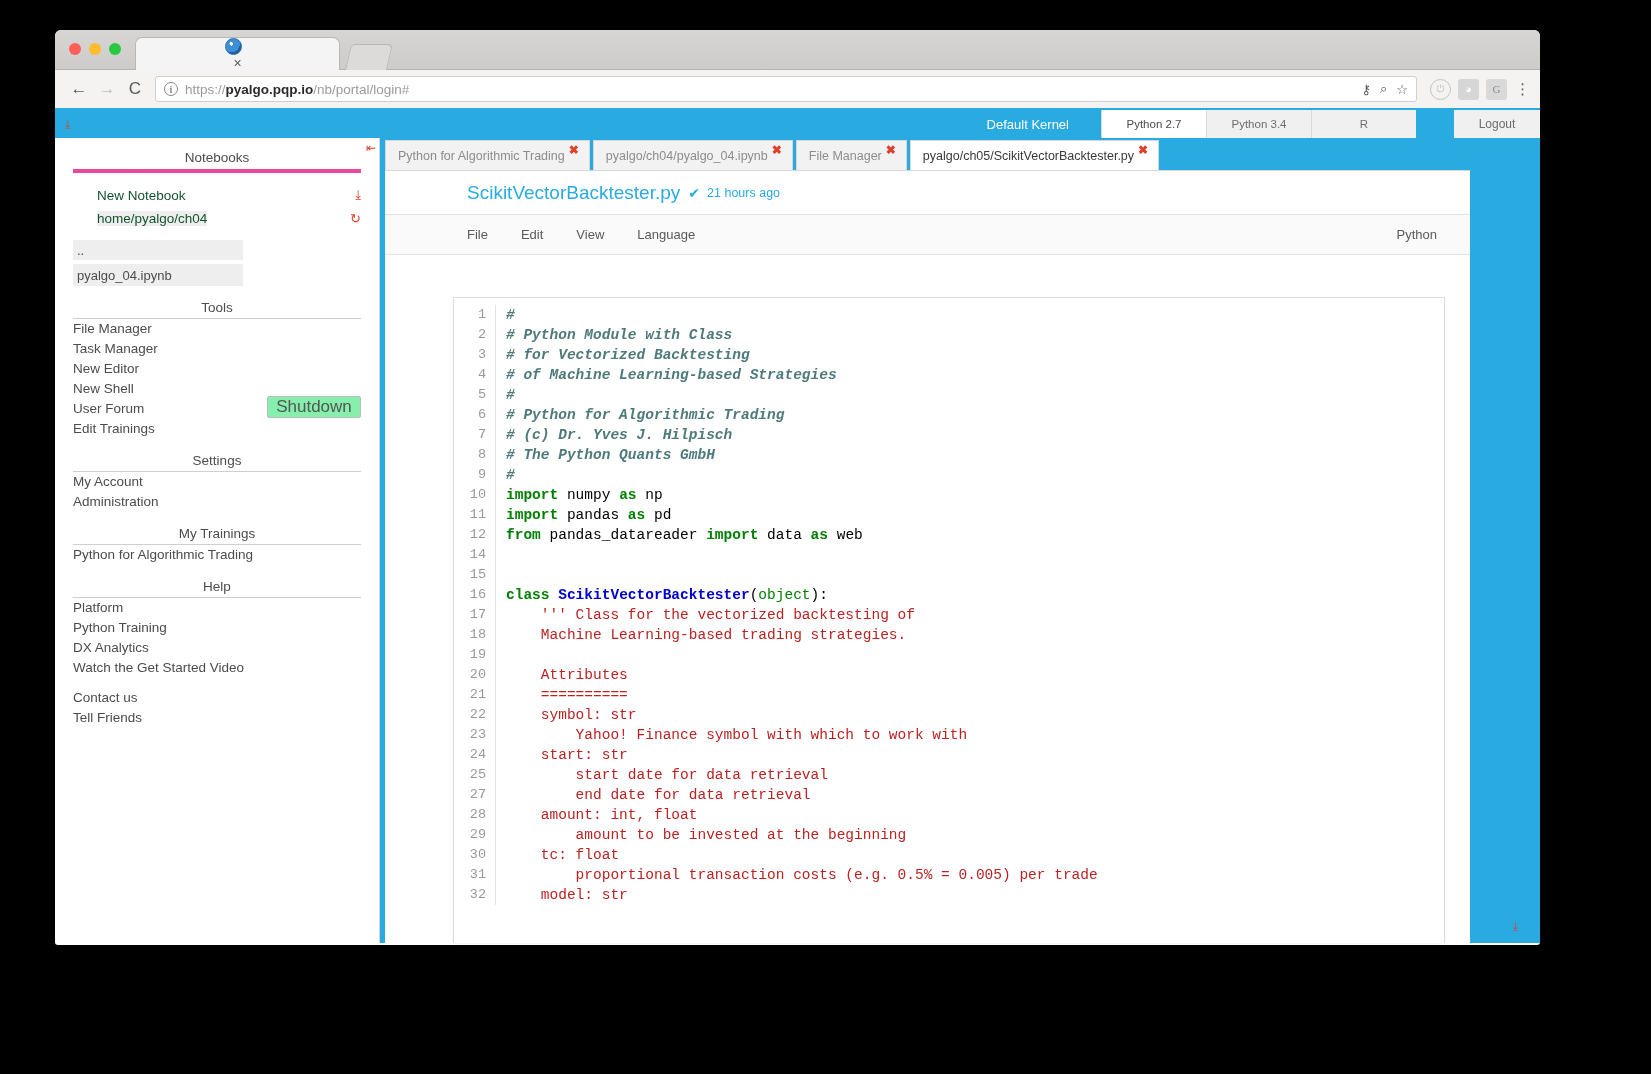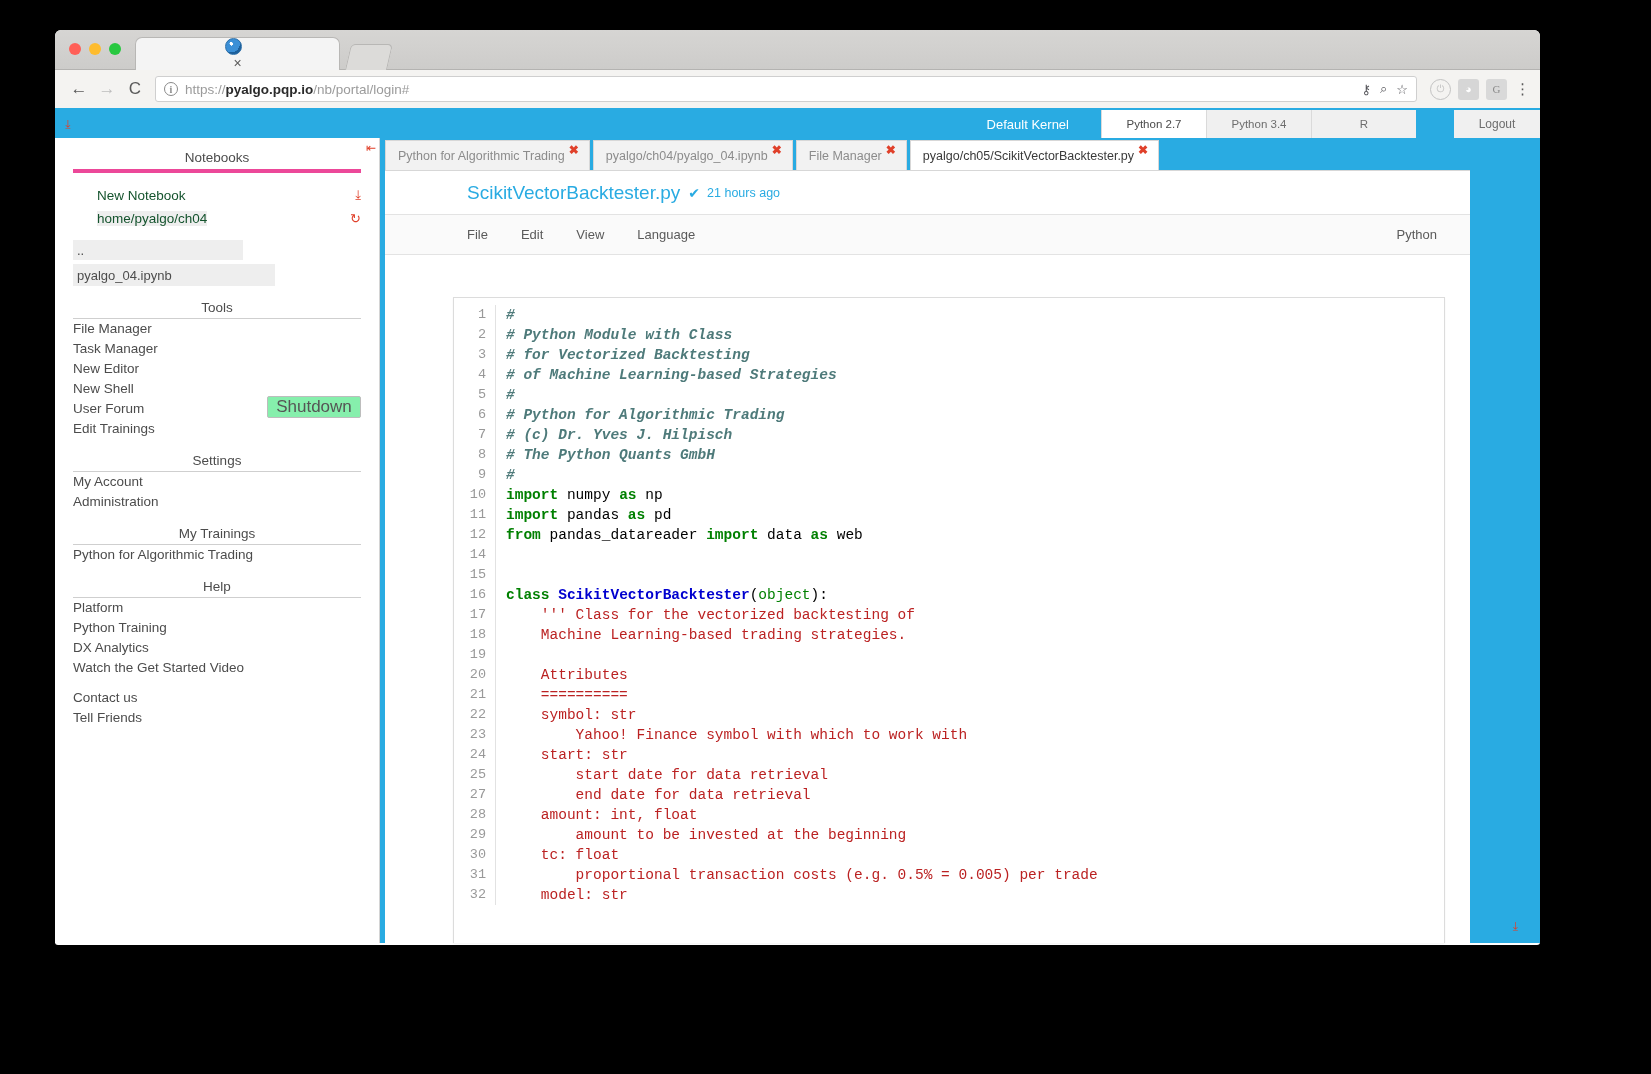--- a/index.html
+++ b/index.html
@@ -169,21 +169,21 @@
   .file-row {
     background: #eeeeee; height: 20px; margin-top: 10px;
     display: flex; align-items: center; padding: 0 4px;
     font-size: 13px; color: #4c4c4c; cursor: pointer;
     width: 170px;
   }
   .file-row2 {
     background: #eeeeee; height: 22px; margin-top: 4px;
     display: flex; align-items: center; padding: 0 4px;
     font-size: 13px; color: #4c4c4c; cursor: pointer;
-    width: 202px; position: relative;
+    width: 170px; position: relative;
   }
   #shutdown-btn {
     position: absolute; right: 18px; top: 258px;
     width: 94px; height: 22px;
     border: 1px solid #bdbdbd; background: #86efac;
     font-size: 17px; color: #555; cursor: pointer;
     display: flex; align-items: center; justify-content: center;
     border-radius: 2px;
   }
   .sect-title {

